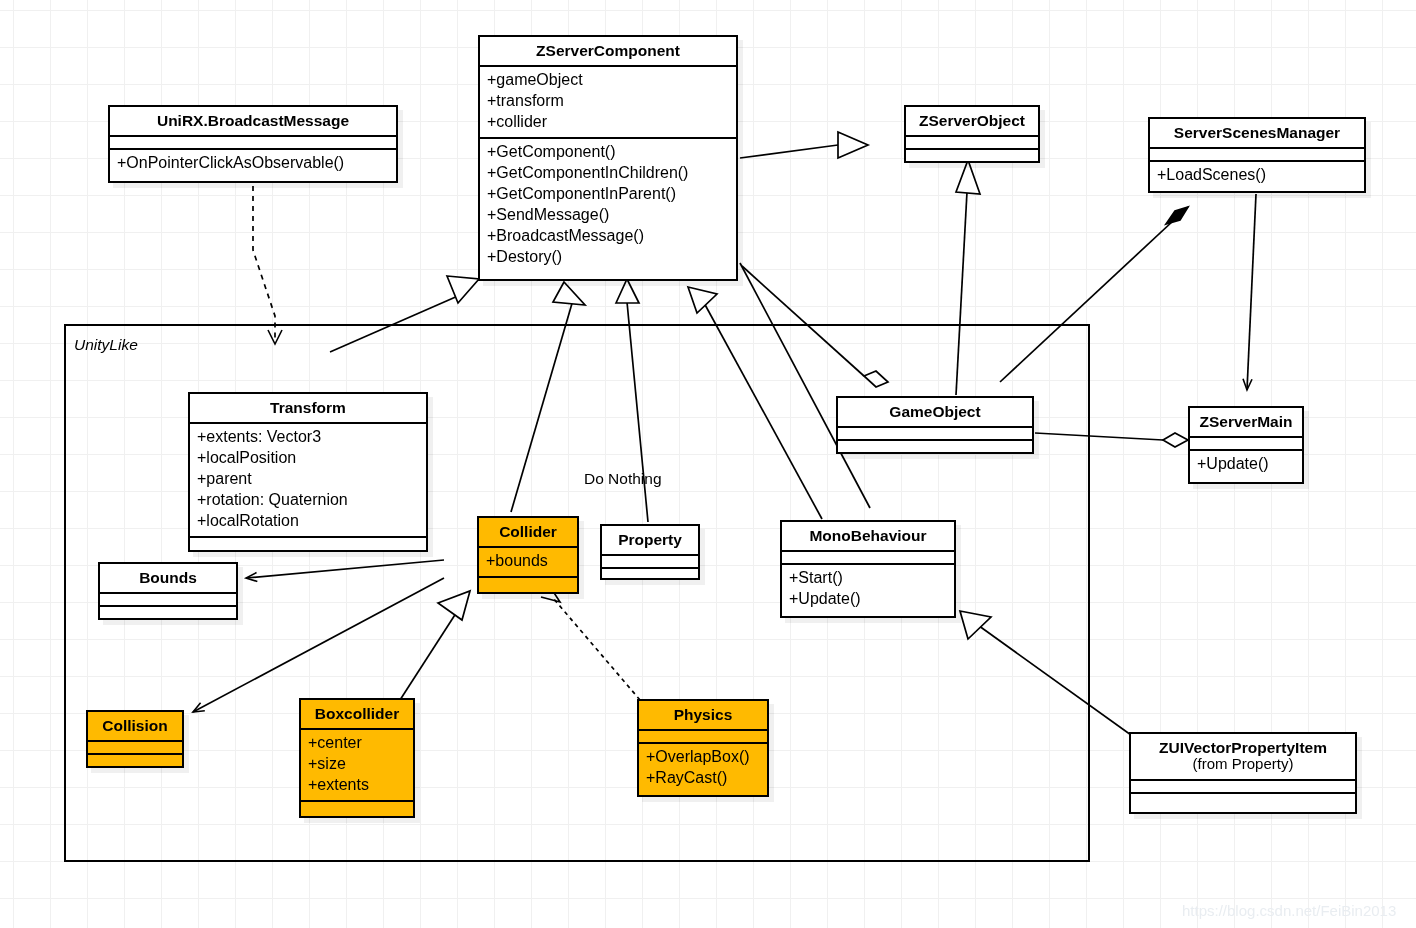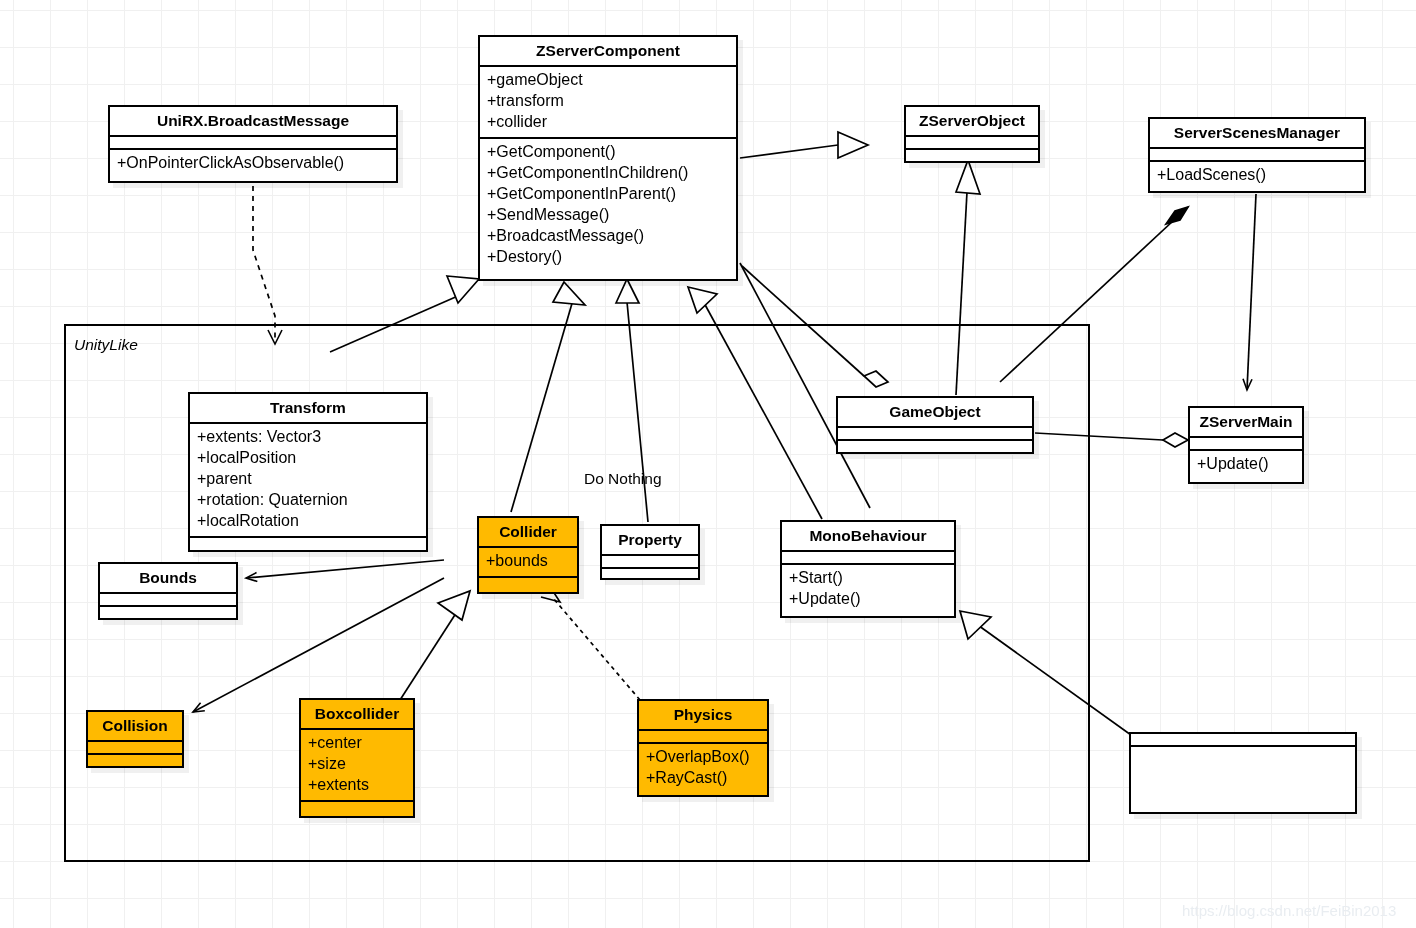--- a/index.html
+++ b/index.html
@@ -315,19 +315,23 @@
     <div class="hdr">Boxcollider</div>
     <div class="cmp">
       <div>+center</div>
       <div>+size</div>
       <div>+extents</div>
     </div>
     <div class="cmp empty"></div>
   </div>
 
   <div class="uml-box" style="left:1129px; top:732px; width:228px; height:82px;">
+    <div class="hdr">
+      <span>ZUIVectorPropertyItem</span>
+      <span class="sub">(from Property)</span>
+    </div>
     <div class="cmp empty"></div>
     <div class="cmp empty"></div>
   </div>
 
   <div class="watermark" style="left:1182px; top:902px;">https://blog.csdn.net/FeiBin2013</div>
 
 </div>
 
 </body></html>

